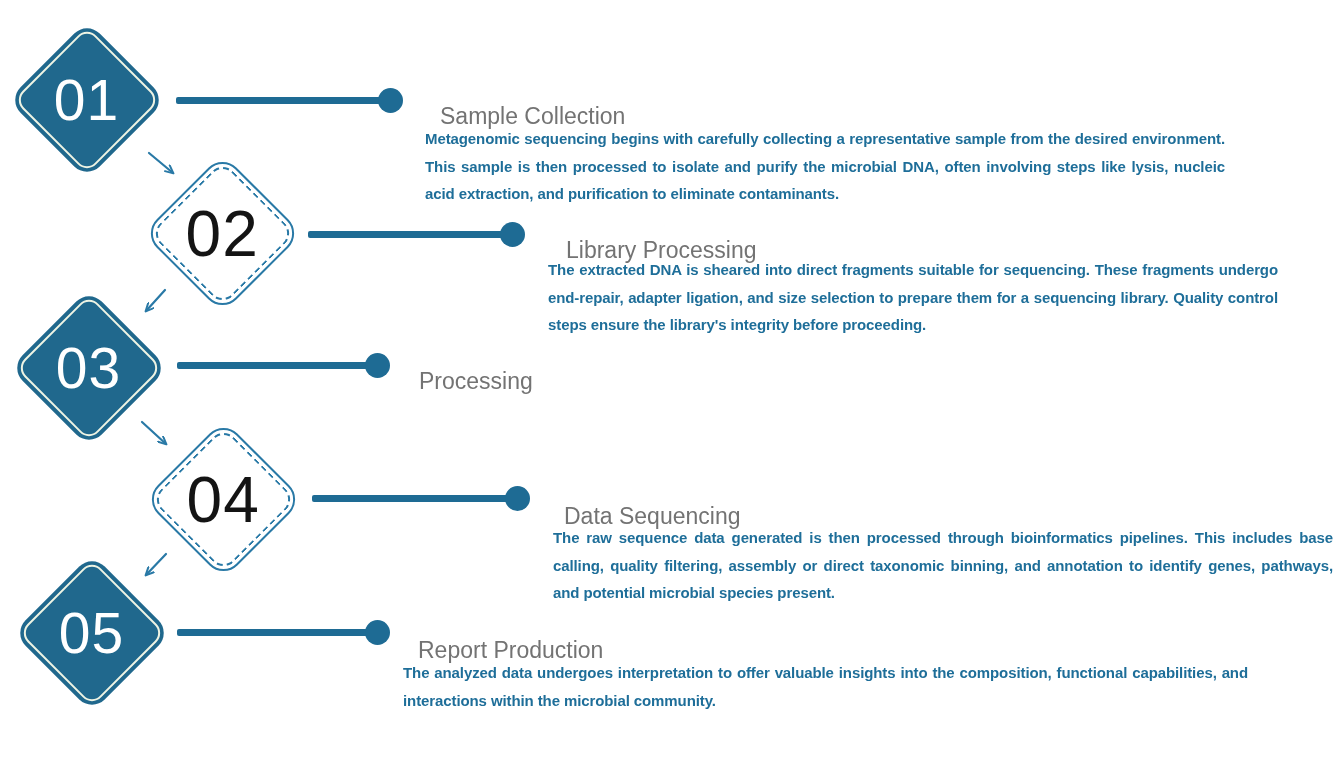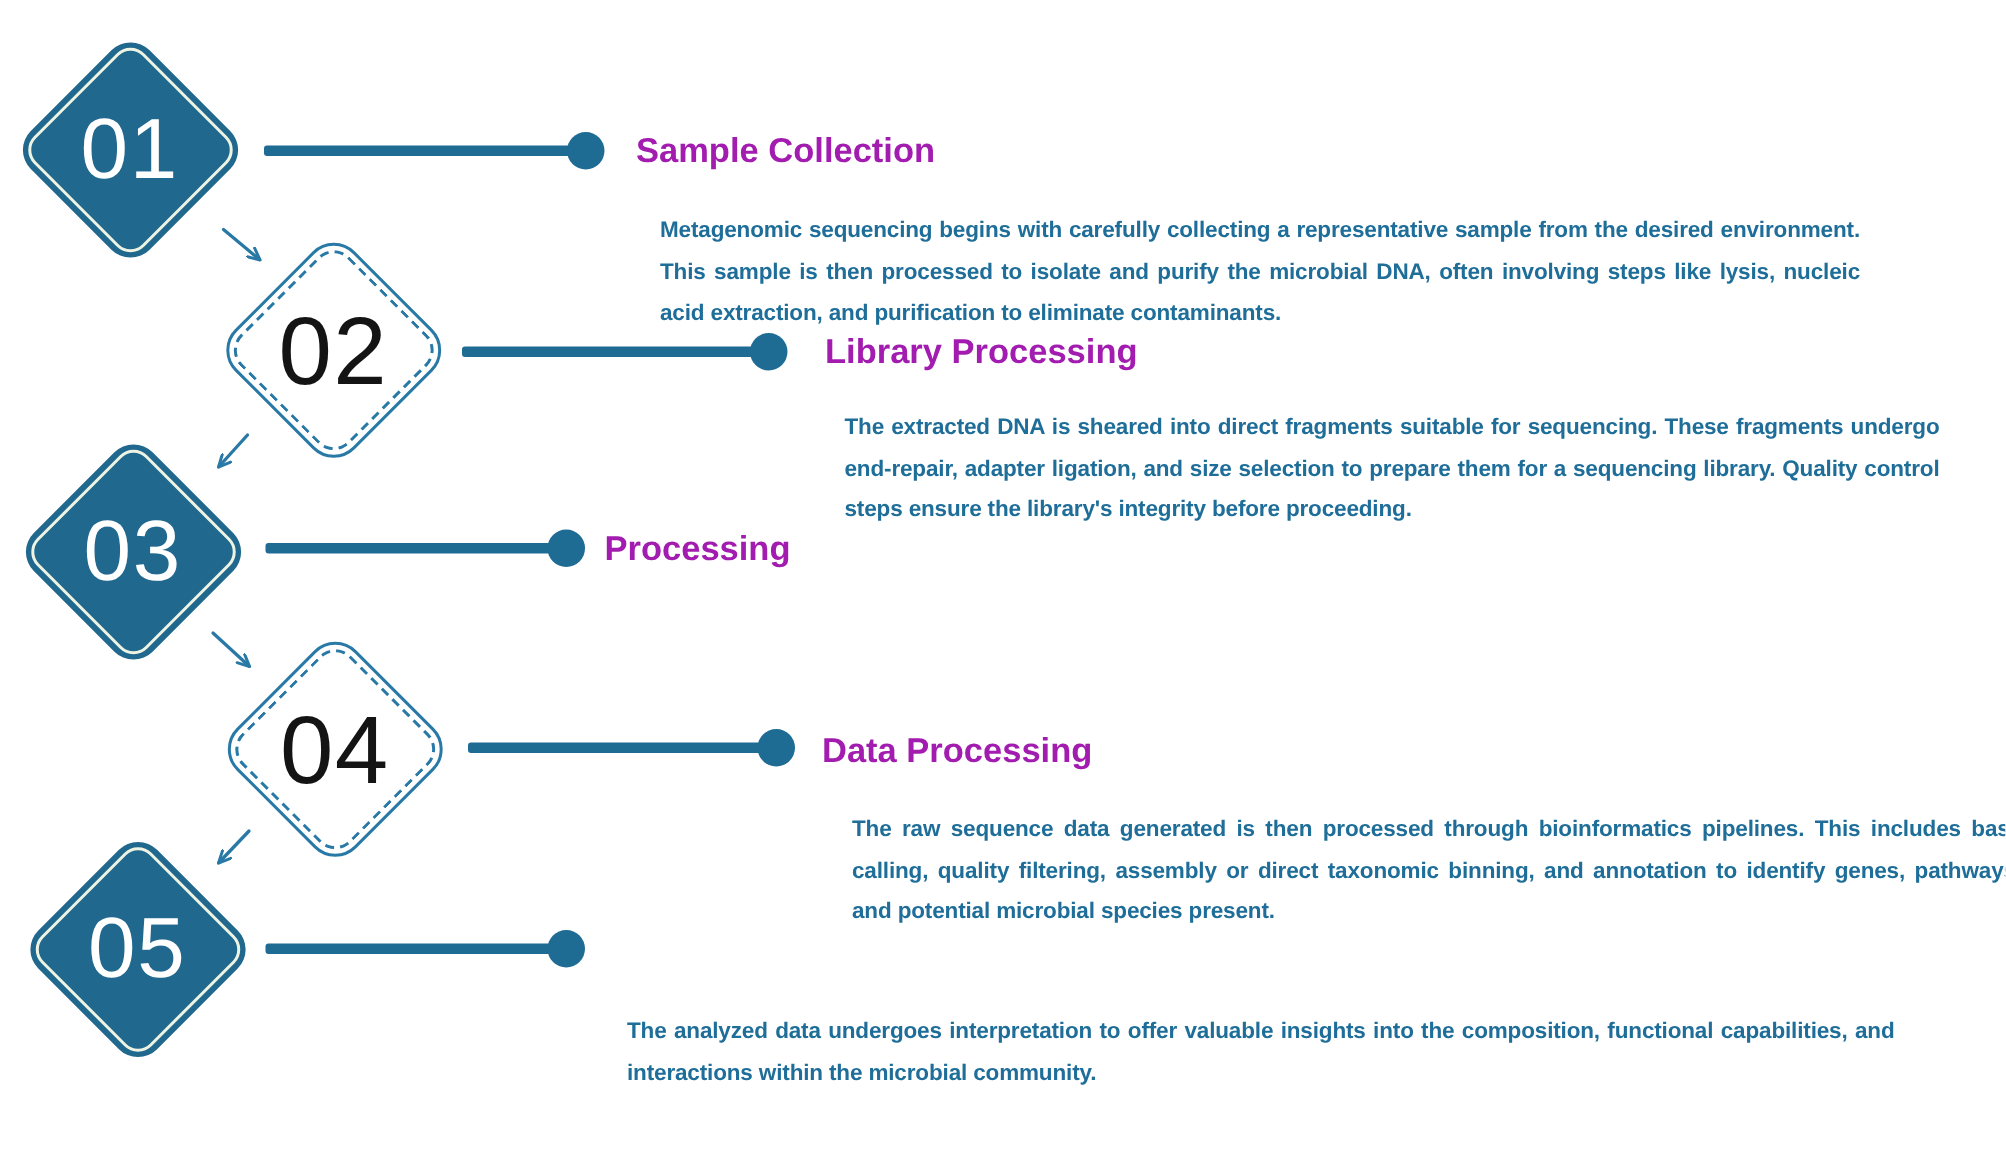--- a/index.html
+++ b/index.html
@@ -53,27 +53,27 @@
     position:absolute; height:7px;
     background:#1E6B94; border-radius:2px;
   }
   .dot {
     position:absolute; width:25px; height:25px;
     border-radius:50%; background:#1E6B94;
   }
 
   
   .title {
-    position:absolute; margin:0;
-    font-weight:bold; font-size:23px; line-height:26px;
-    color:#a21caf;
+    position:absolute; margin:16px;
+    font-weight:normal; font-size:23px; line-height:26px;
+    color:#737373;
     white-space:nowrap;
   }
   .desc {
-    position:absolute; margin:16px;
+    position:absolute; margin:1px;
     font-weight:bold; font-size:15px; line-height:27.5px;
     letter-spacing:-0.1px;
     color:#1E6E99;
     text-align:justify;
   }
 
   
   #arrow-layer {
     position:absolute; left:0; top:0;
     pointer-events:none;
@@ -105,28 +105,29 @@
   </div>
   <div class="connector" style="left:177px; top:362px; width:200px;"></div>
   <div class="dot" style="left:365px; top:353px;"></div>
   <h2 class="title" style="left:403px; top:352px;">Processing</h2>
 
   <div class="diamond dashed" style="left:167px; top:443px; width:113px; height:113px;">
     <span class="num dark">04</span>
   </div>
   <div class="connector" style="left:312px; top:495px; width:205px;"></div>
   <div class="dot" style="left:505px; top:486px;"></div>
-  <h2 class="title" style="left:548px; top:487px;">Data Processing</h2>
+  <h2 class="title" style="left:548px; top:487px;">Data Sequencing</h2>
   <p class="desc" style="left:552px; top:523px; width:780px;">The raw sequence data generated is then processed through bioinformatics pipelines. This includes base calling, quality filtering, assembly or direct taxonomic binning, and annotation to identify genes, pathways, and potential microbial species present.</p>
 
   <div class="diamond filled" style="left:36px; top:577px; width:112px; height:112px;">
     <span class="num light">05</span>
   </div>
   <div class="connector" style="left:177px; top:629px; width:200px;"></div>
   <div class="dot" style="left:365px; top:620px;"></div>
+  <h2 class="title" style="left:402px; top:621px;">Report Production</h2>
   <p class="desc" style="left:402px; top:658px; width:845px;">The analyzed data undergoes interpretation to offer valuable insights into the composition, functional capabilities, and interactions within the microbial community.</p>
 
   <svg id="arrow-layer" width="1337" height="774" viewBox="0 0 1337 774" aria-hidden="true">
     <defs>
       <marker id="ah" viewBox="0 0 10 8" refX="7.5" refY="4" markerWidth="11" markerHeight="9" orient="auto" markerUnits="userSpaceOnUse">
         <path d="M0.8,0.6 L8,4 L0.8,7.4" fill="none" stroke="#2979A6" stroke-width="1.8" stroke-linecap="round" stroke-linejoin="round"></path>
       </marker>
     </defs>
     <line x1="149" y1="153" x2="173" y2="173" stroke="#2979A6" stroke-width="2.2" stroke-linecap="round" marker-end="url(#ah)"></line>
     <line x1="165" y1="290" x2="146" y2="311" stroke="#2979A6" stroke-width="2.2" stroke-linecap="round" marker-end="url(#ah)"></line>

